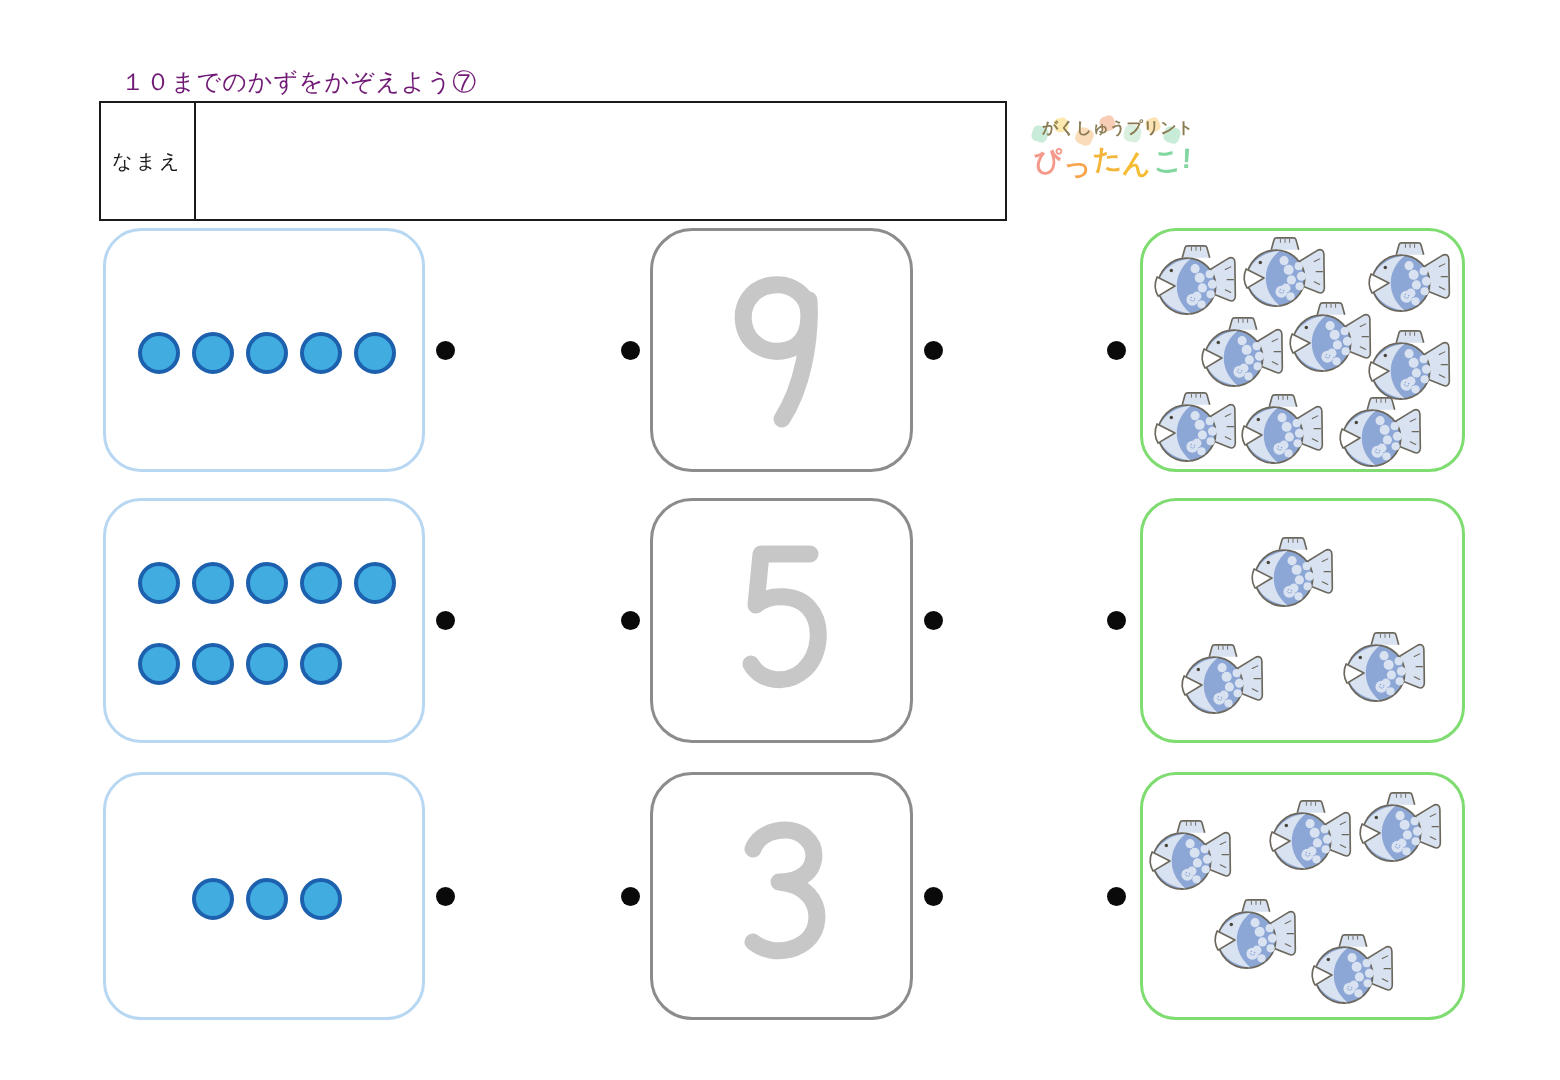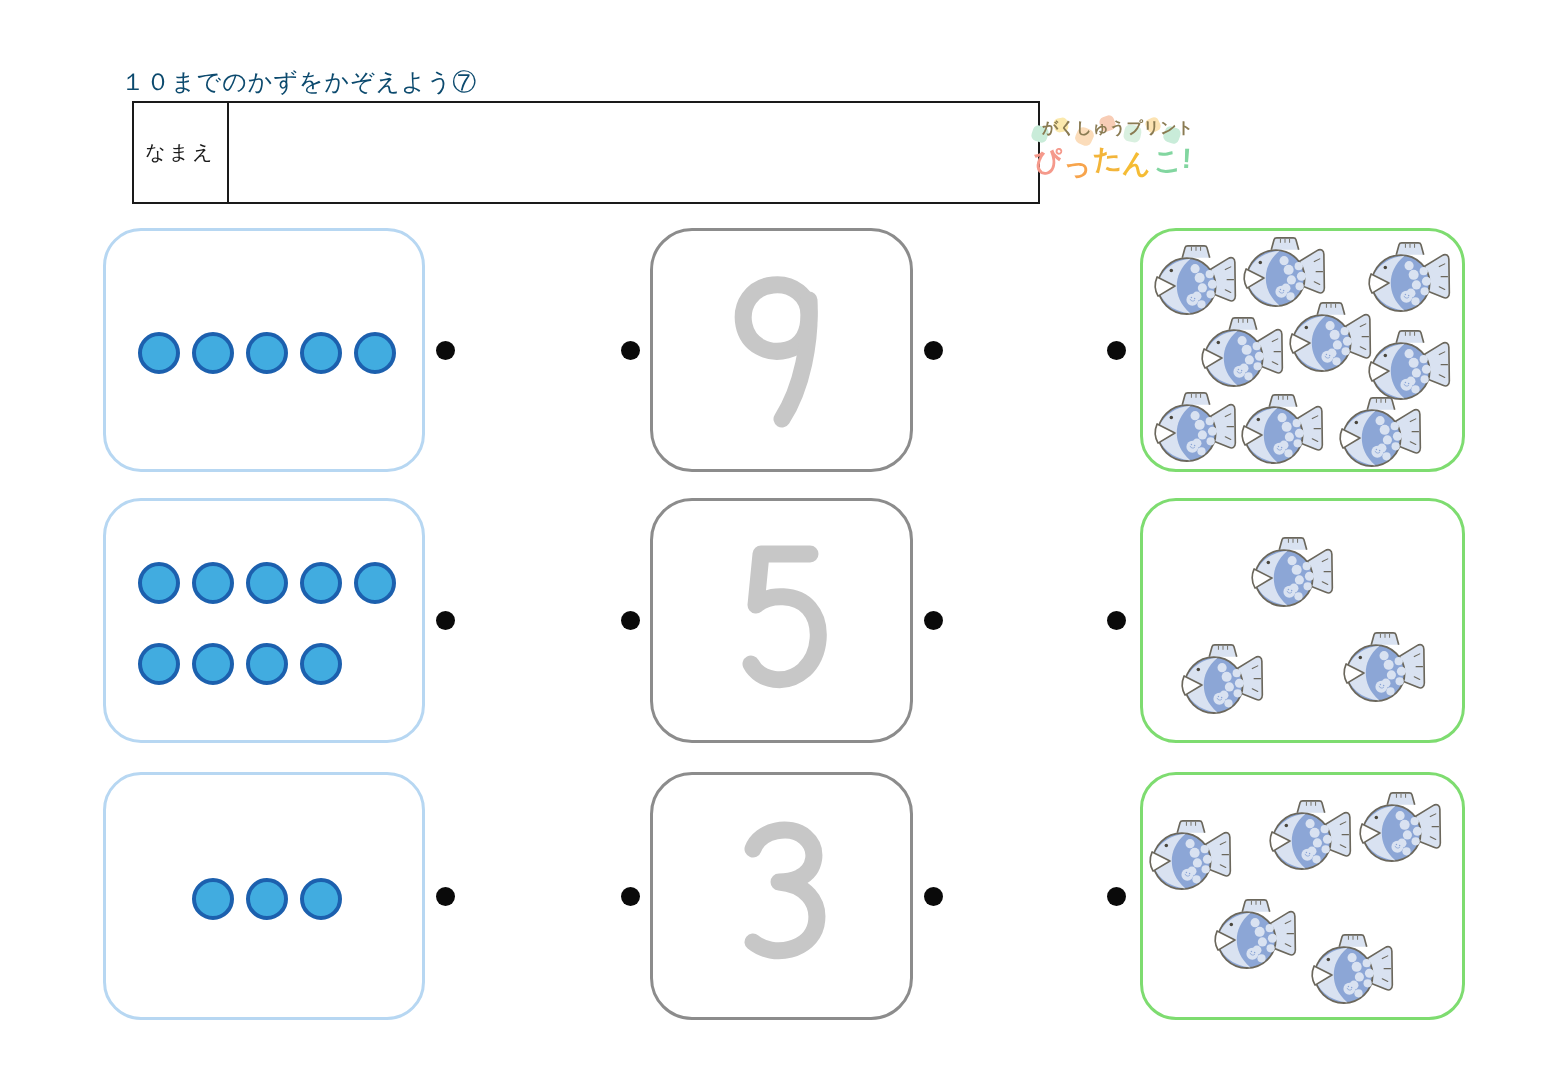--- a/index.html
+++ b/index.html
@@ -1,21 +1,21 @@
 <!DOCTYPE html>
 <html><head>
 <meta charset="utf-8">
 <style>
   html,body{margin:0;padding:0;background:#ffffff;}
   .page{position:relative;width:1560px;height:1080px;background:#fff;
         font-family:"Liberation Sans",sans-serif;overflow:hidden;color:#1a1a1a;}
   .title{position:absolute;left:121px;top:66px;font-size:24px;letter-spacing:1px;
-         color:#0c4a6e;font-weight:500;white-space:nowrap;}
-  .name-table{position:absolute;left:99px;top:101px;width:908px;height:103px;
-              border:2.5px solid #1a1a1a;box-sizing:border-box;display:flex;background:#fff;margin-left:33px;}
+         color:#701a75;font-weight:500;white-space:nowrap;}
+  .name-table{position:absolute;left:99px;top:101px;width:908px;height:120px;
+              border:2.5px solid #1a1a1a;box-sizing:border-box;display:flex;background:#fff;}
   .name-label-cell{width:95px;border-right:2.5px solid #1a1a1a;box-sizing:border-box;
                    display:flex;align-items:center;justify-content:center;
                    font-size:20px;letter-spacing:3px;}
   .name-field{flex:1;}
   .logo{position:absolute;left:1034px;top:118px;width:170px;height:72px;}
   .logo-line1{position:relative;z-index:2;font-size:16px;font-weight:bold;
               letter-spacing:0.5px;padding-left:8px;white-space:nowrap;}
   .logo-line2{position:relative;z-index:2;font-size:28px;font-weight:bold;
               margin-top:2px;white-space:nowrap;}
   .logo-line2 span{display:inline-block;margin-right:1px;}

